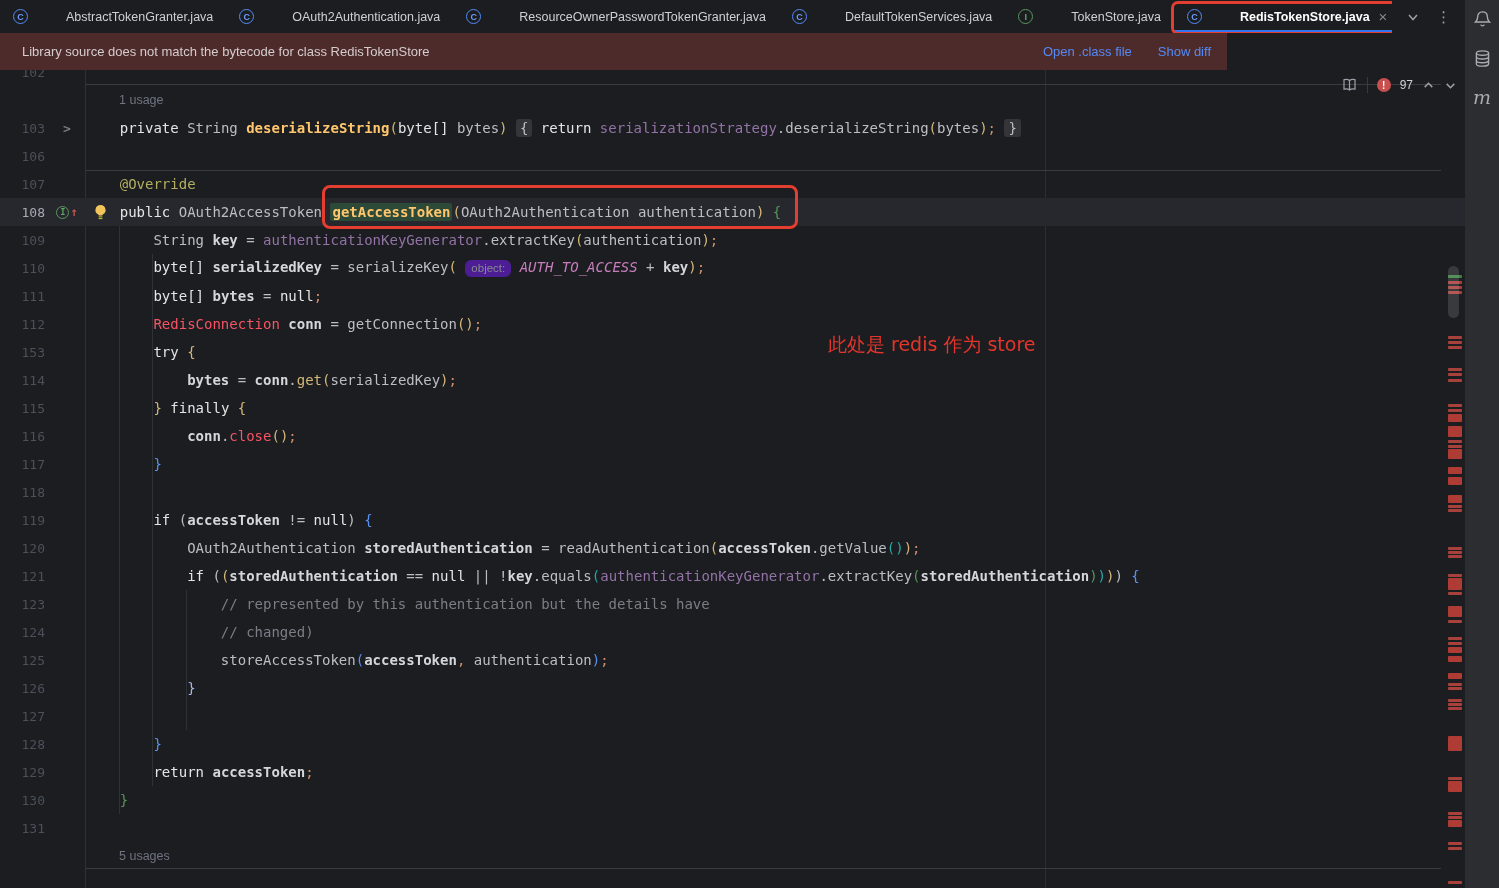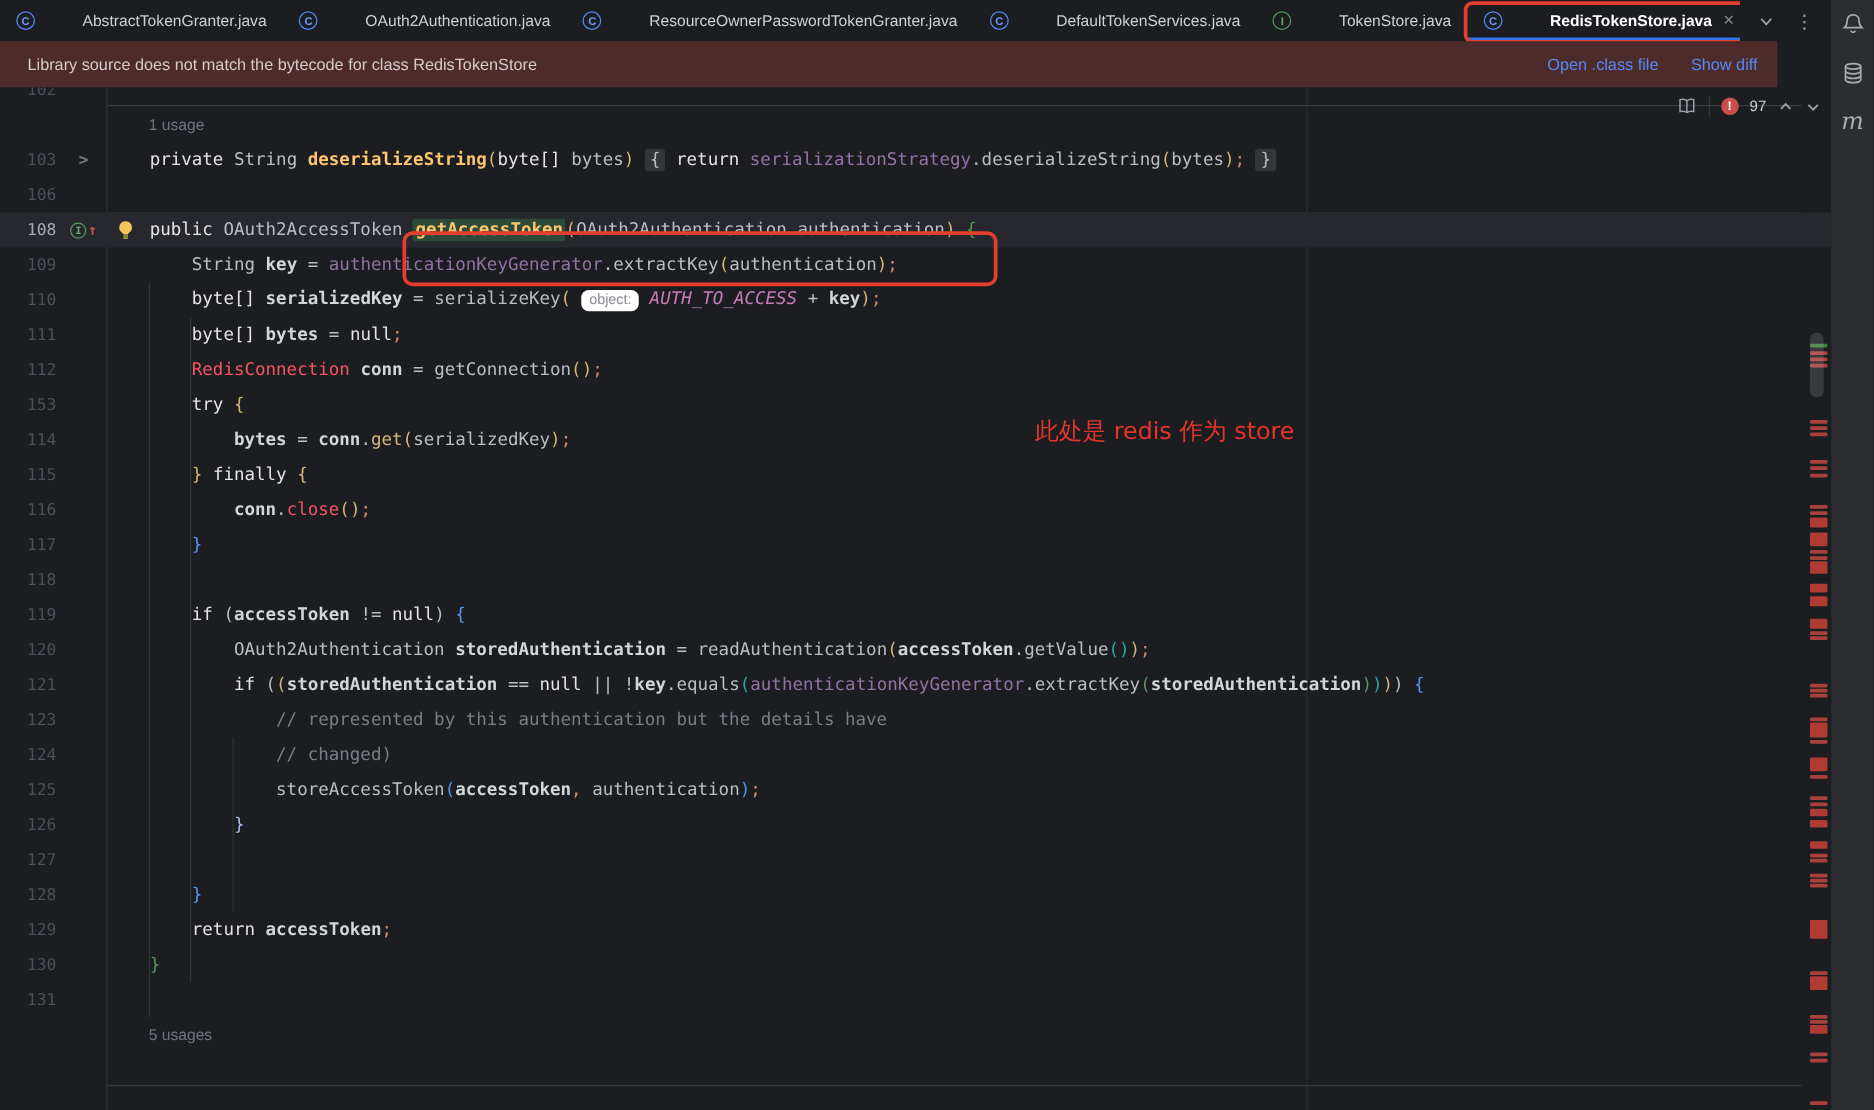--- a/index.html
+++ b/index.html
@@ -19,21 +19,21 @@
   .tab-redbox { position:absolute; left:-3px; right:-3px; top:1px; bottom:-2px;
                 border:3.5px solid #E33E2F; border-radius:7px; z-index:6; pointer-events:none; }
   .ficon { width:15px; height:15px; border-radius:50%; display:inline-flex; align-items:center;
            justify-content:center; font-size:9px; font-weight:bold; flex:none; border:1.4px solid; z-index:2; }
   .ficon.class { border-color:#548AF7; color:#6B9BFA; }
   .ficon.interface { border-color:#57965C; color:#63A869; }
   .tab-close { color:#87898E; font-size:15px; margin-left:3px; z-index:2; }
   .tab-actions { display:flex; align-items:center; gap:16px; padding:0 14px; margin-left:auto; }
 
   
-  .banner { position:absolute; left:0; top:33px; width:1422px; height:37px; background:#4E2B2B;
+  .banner { position:absolute; left:0; top:33px; width:1227px; height:37px; background:#4E2B2B;
             display:flex; align-items:center; padding:0 16px 0 22px; font-size:13px; color:#D5CCCC; }
   .banner-links { margin-left:auto; display:flex; gap:26px; }
   .banner-link { color:#548AF7; font-size:13px; cursor:pointer; }
 
   
   .editor { position:absolute; left:0; top:70px; width:1465px; height:818px; background:#1B1D21; overflow:hidden; }
   .gutter-sep { position:absolute; left:85px; top:0; bottom:0; width:1px; background:#2E3135; }
   .margin-guide { position:absolute; left:1045px; top:0; bottom:0; width:1px; background:#2A2D31; }
   .msep { position:absolute; left:86px; right:24px; height:1px; background:#393B40; }
   .iguide { position:absolute; width:1px; background:#2E3135; }
@@ -62,21 +62,21 @@
   .err  { color:#F75464; }
   .semi { color:#CF8E6D; }
   .var  { color:#D4D6DB; font-weight:600; }
   .pg   { color:#D5B778; }
   .pb   { color:#5993F2; }
   .pt   { color:#27A8A4; }
   .pgr  { color:#57965C; }
   .plav { color:#A9B7E8; }
   .fold { background:#333538; border-radius:3px; padding:1px 4px; }
   .hlg  { background:#2D4A38; border-radius:2px; padding:1px 2px; }
-  .inlay{ display:inline-block; background:#ffffff; color:#87898E; border-radius:6px; padding:1px 6px;
+  .inlay{ display:inline-block; background:#4c1d95; color:#87898E; border-radius:6px; padding:1px 6px;
           font-family:"Liberation Sans",sans-serif; font-size:11.5px; line-height:15px; }
 
   .ovr-circle { width:13px; height:13px; border-radius:50%; border:1.5px solid #57965C; color:#63A869;
                 font-size:8px; display:inline-flex; align-items:center; justify-content:center; font-weight:bold; }
   .ovr-arrow { color:#C75450; font-weight:bold; font-size:12px; }
   .bulb { position:absolute; left:93px; top:6px; z-index:3; }
 
   
   .codebox { position:absolute; left:322px; top:115px; width:476px; height:44px;
              border:3px solid #E33E2F; border-radius:8px; z-index:5; pointer-events:none; }
@@ -184,20 +184,25 @@
         </div>
         <div class="row">
           <span class="lnum">103</span>
           <span class="gicon foldarrow">&gt;</span>
           <span class="code"><span>    </span><span class="kw">private</span><span> </span><span>String</span><span> </span><span class="mdecl">deserializeString</span><span class="pg">(</span><span class="kw">byte</span><span class="kw">[]</span><span> bytes</span><span class="pg">)</span><span> </span><span class="fold">{</span><span> </span><span class="kw">return</span><span> </span><span class="field">serializationStrategy</span><span>.deserializeString</span><span class="pg">(</span><span>bytes</span><span class="pg">)</span><span class="semi">;</span><span> </span><span class="fold">}</span></span>
         </div>
         <div class="row">
           <span class="lnum">106</span>
           <span class="gicon"></span>
           <span class="code"></span>
+        </div>
+        <div class="row">
+          <span class="lnum">107</span>
+          <span class="gicon"></span>
+          <span class="code"><span>    </span><span class="ann">@Override</span></span>
         </div>
         <div class="row current">
           <span class="lnum">108</span>
           <span class="gicon">
             <span class="ovr-circle">I</span>
             <span class="ovr-arrow">↑</span>
           </span>
           <span class="code"><span>    </span><span class="kw">public</span><span> OAuth2AccessToken </span><span class="mdecl hlg">getAccessToken</span><span class="pg">(</span><span>OAuth2Authentication authentication</span><span class="pg">)</span><span> </span><span class="pgr">{</span></span>
           <span class="bulb"><svg width="15" height="17" viewBox="0 0 15 17">
               <path d="M7.5 1a5 5 0 0 1 2.6 9.3c-.5.3-.8.8-.8 1.3H5.7c0-.5-.3-1-.8-1.3A5 5 0 0 1 7.5 1Z" fill="#F2C55C"></path>

